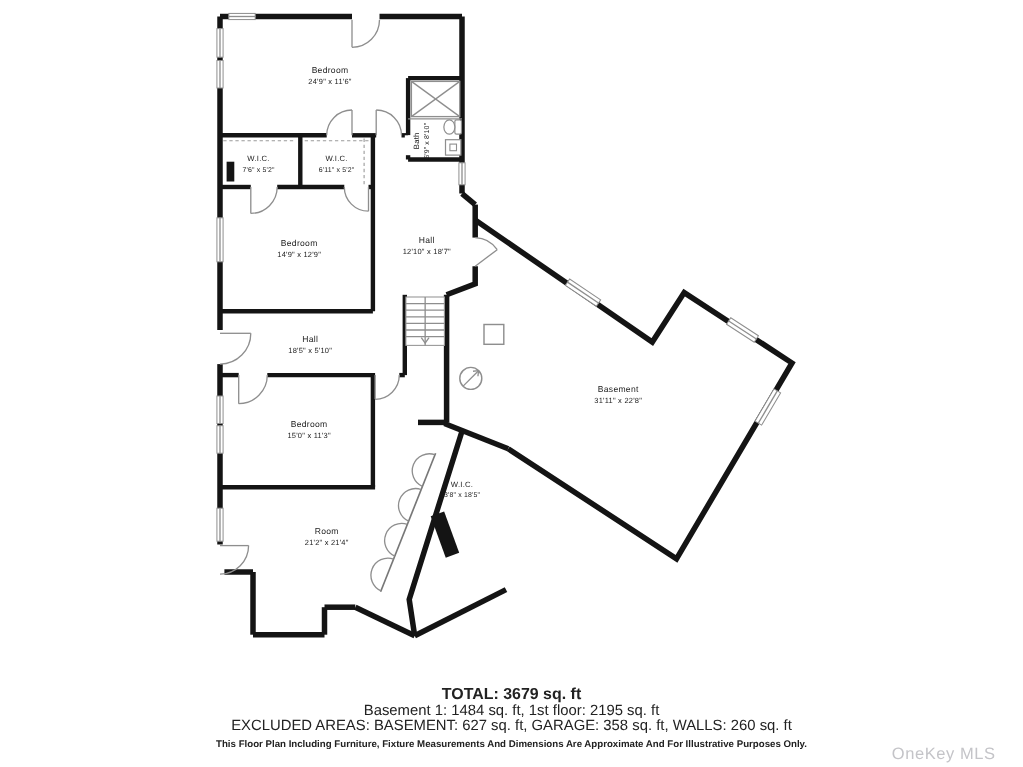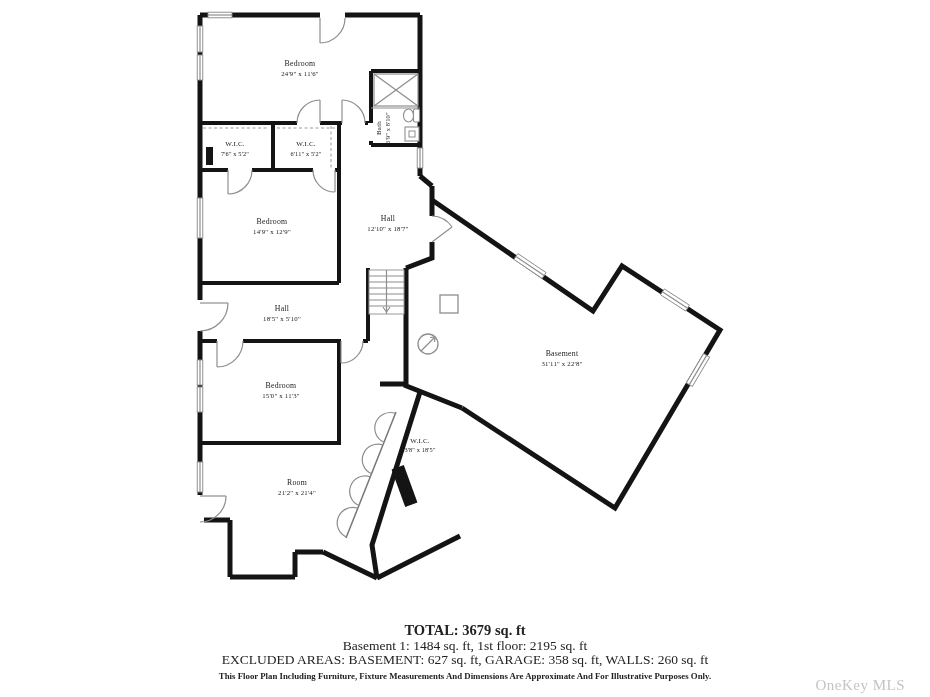--- a/index.html
+++ b/index.html
@@ -1,17 +1,17 @@
 <!DOCTYPE html>
 <html><head>
 <meta charset="utf-8">
 <style>
   html,body{margin:0;padding:0;background:#fff;}
   .page{position:relative;width:930px;height:697px;background:#ffffff;overflow:hidden;
-        font-family:Liberation Serif, serif;}
+        font-family:Liberation Sans, sans-serif;}
   svg text{fill:#222;}
   .room-name{font-size:7.8px;letter-spacing:.25px;}
   .room-dims{font-size:6.8px;letter-spacing:.2px;}
   .small-name{font-size:7px;letter-spacing:.2px;}
   .small-dims{font-size:6.3px;letter-spacing:.15px;}
   .footer-total{font-size:14.5px;font-weight:bold;}
   .footer-line{font-size:13.5px;}
   .footer-disclaimer{font-size:8.8px;font-weight:bold;}
   .watermark{font-size:15px;fill:#c4c4c8;letter-spacing:.5px;}
   .wall-ext{stroke:#141414;stroke-width:5;fill:none;stroke-linecap:butt;}

